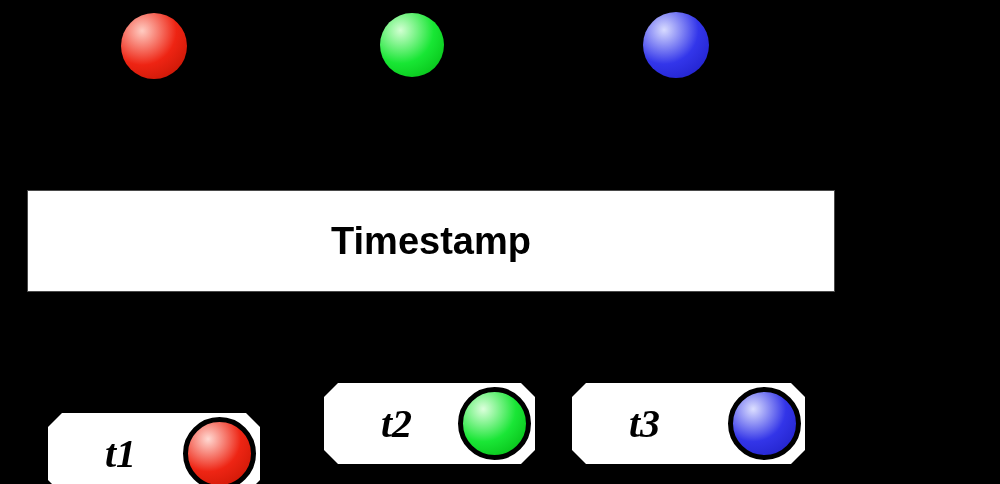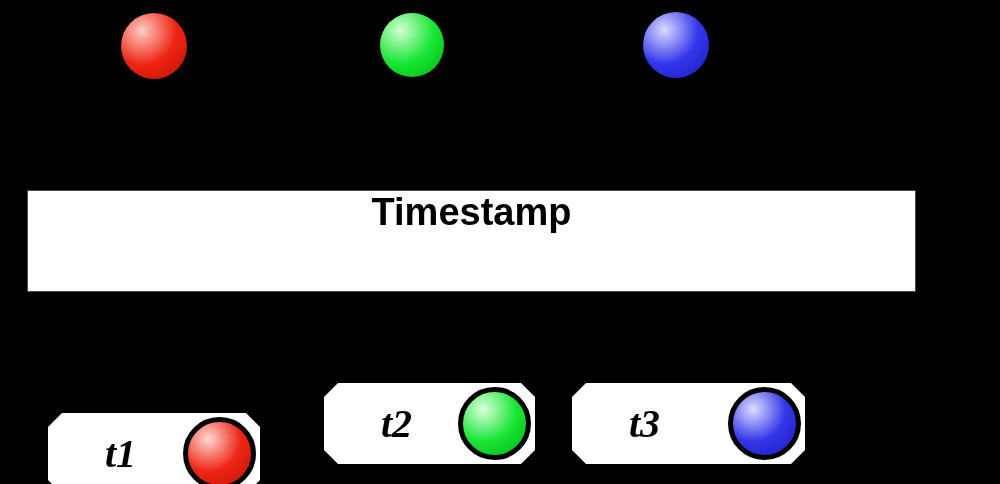--- a/index.html
+++ b/index.html
@@ -25,27 +25,27 @@
   }
   #top-sphere-red   { left: 121px; top: 13px; }
   #top-sphere-green { left: 380px; top: 13px; width: 64px; height: 64px; }
   #top-sphere-blue  { left: 643px; top: 12px; }
 
   
   .timestamp-bar {
     position: absolute;
     left: 27px;
     top: 190px;
-    width: 889px;
+    width: 808px;
     height: 102px;
     background: #ffffff;
     border: 1px solid #4a4a4a;
     box-sizing: border-box;
     display: flex;
-    align-items: flex-start;
+    align-items: center;
     justify-content: center;
   }
   .timestamp-bar .bar-label {
     font-size: 38px;
     font-weight: bold;
     color: #000000;
     letter-spacing: 0px;
   }
 
   

